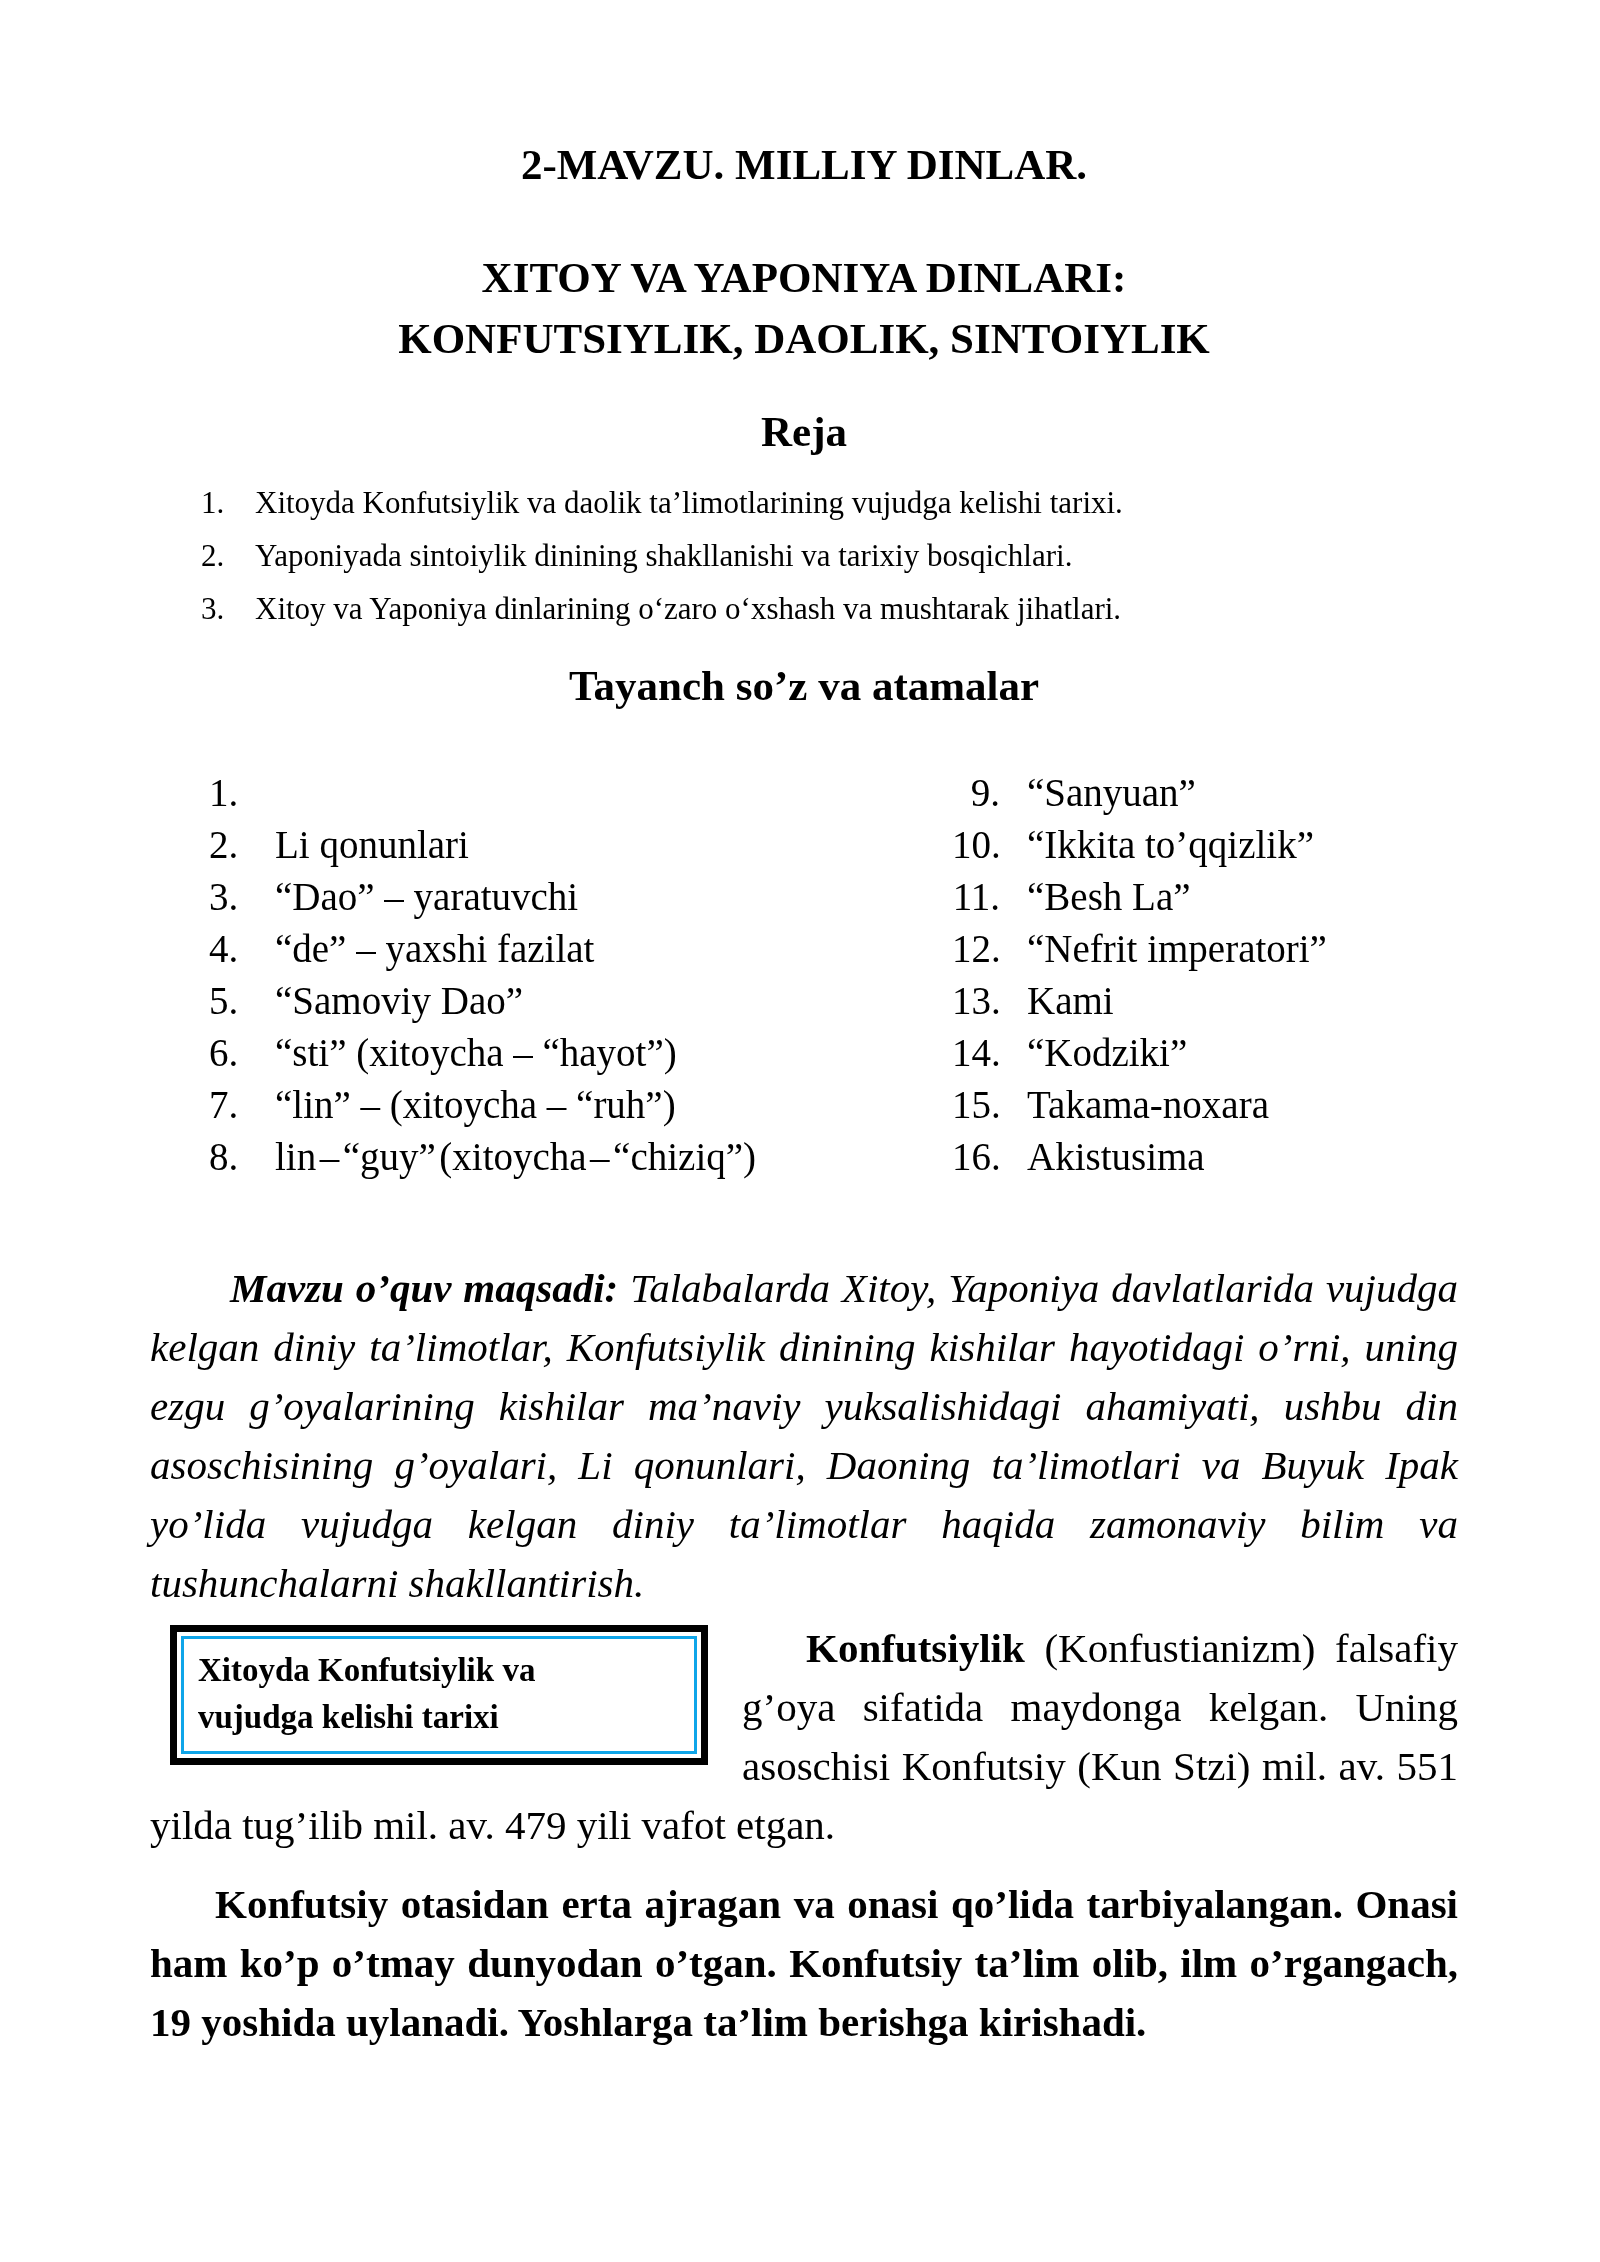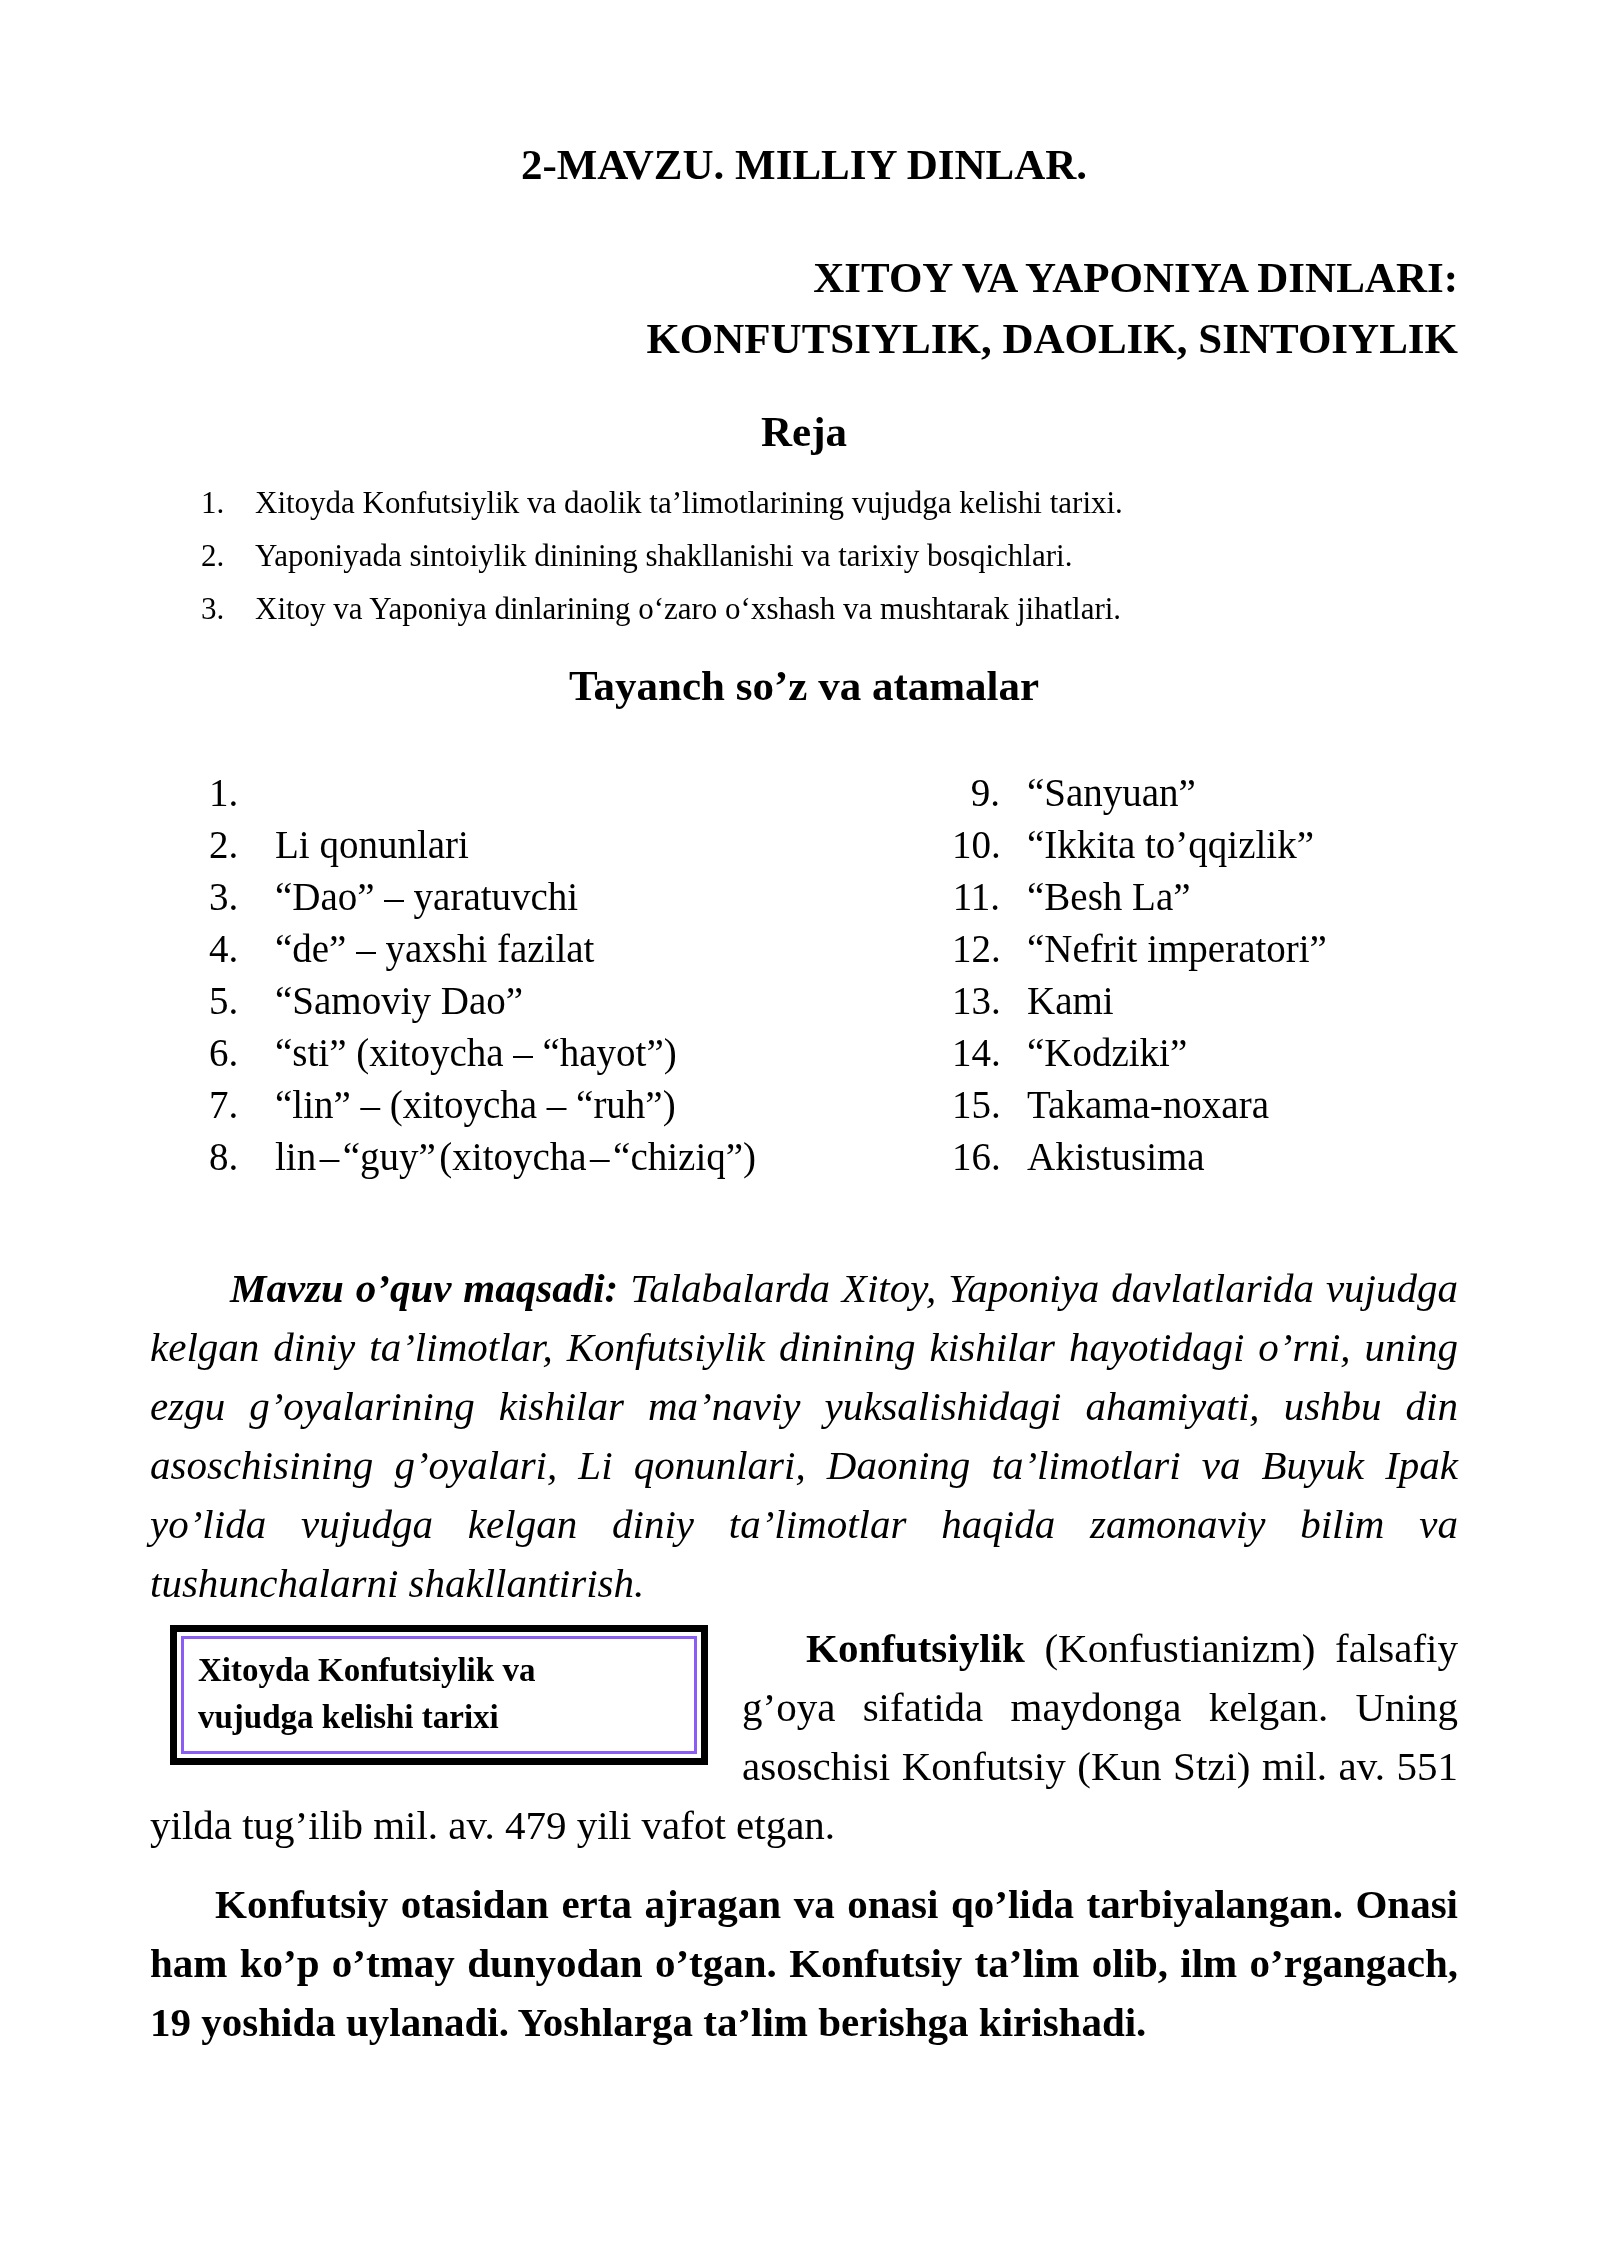--- a/index.html
+++ b/index.html
@@ -23,21 +23,21 @@
   .title {
     font-size: 43px;
     font-weight: bold;
     text-align: center;
     margin: 0;
     line-height: 1.18;
   }
   .subtitle {
     font-size: 43px;
     font-weight: bold;
-    text-align: right;
+    text-align: center;
     margin-top: 56px;
     line-height: 61px;
   }
   .section-heading {
     font-size: 43px;
     font-weight: bold;
     text-align: center;
     margin: 0;
     line-height: 1.15;
   }
@@ -93,21 +93,21 @@
   .konf-section { margin-top: 6px; }
   .topic-box {
     float: left;
     width: 516px;
     margin: 6px 34px 28px 20px;
     border: 7px solid #000000;
     padding: 4px;
     background: #ffffff;
   }
   .topic-box-inner {
-    border: 3px solid #8b5cf6;
+    border: 3px solid #0ea5e9;
     padding: 8px 10px 10px 14px;
     font-size: 33px;
     font-weight: bold;
     line-height: 47px;
   }
   .topic-box-inner .box-line { display: block; }
   .konf-text {
     margin: 0;
     font-size: 41px;
     line-height: 59px;

